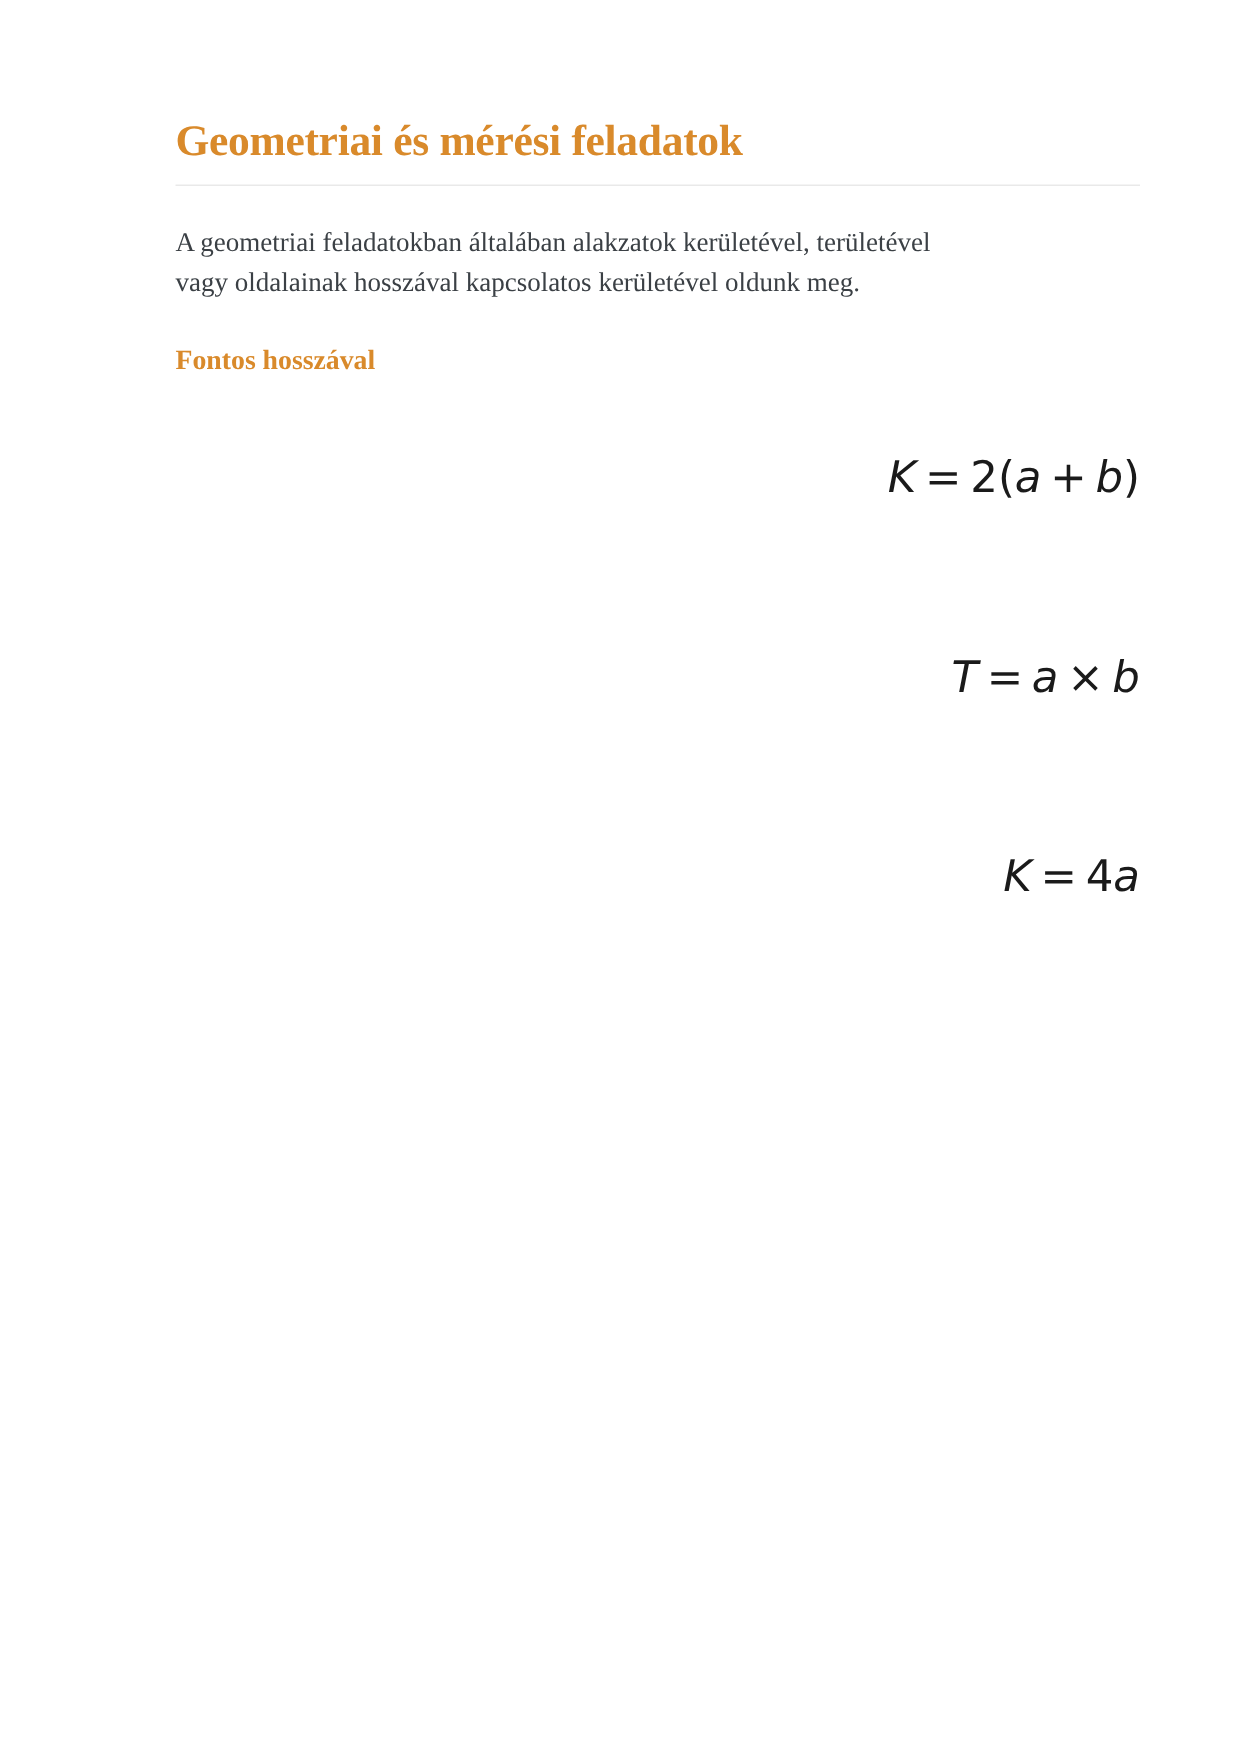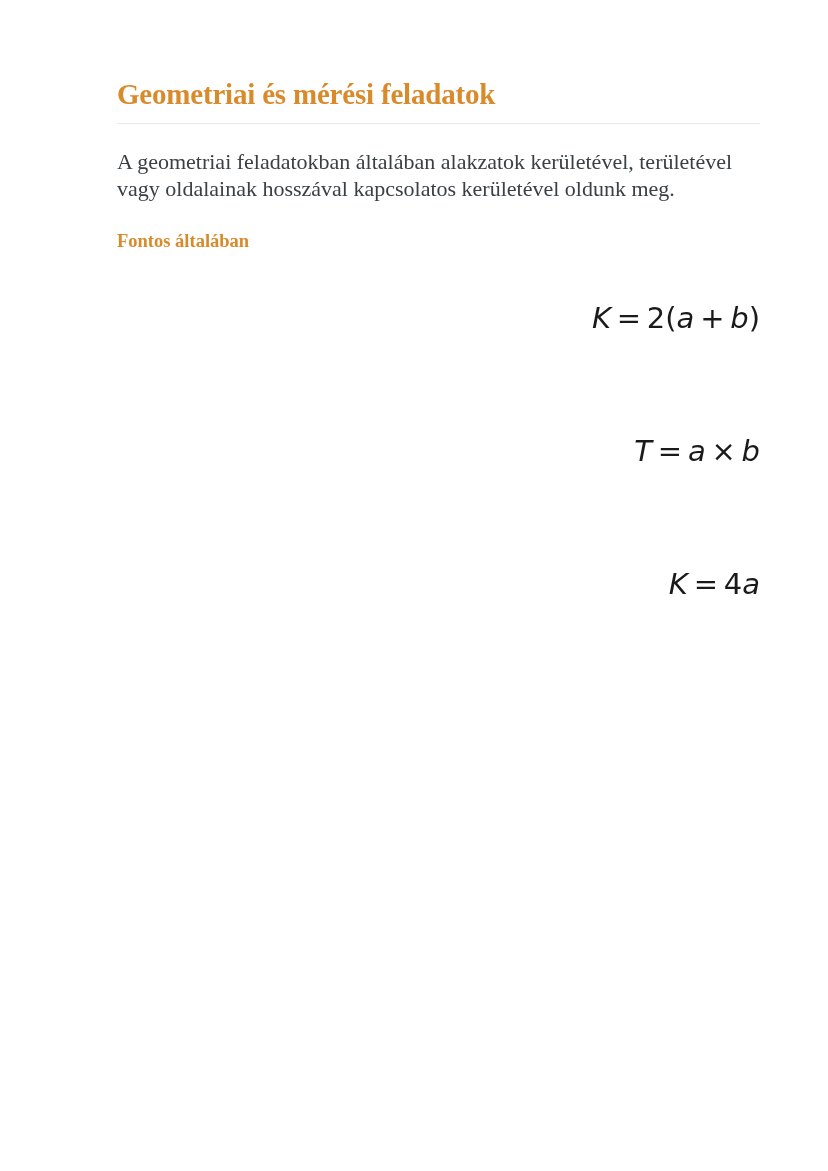--- a/index.html
+++ b/index.html
@@ -32,21 +32,21 @@
     font-family: "Liberation Serif", serif;
   }
   .title-divider {
     border: none;
     border-top: 1px solid var(--divider);
     margin: 11px 0 0 0;
     height: 0;
   }
   .intro {
     margin: 24px 0 0 0;
-    font-size: 22px;
+    font-size: 18px;
     line-height: 27px;
     color: var(--body-text);
   }
   .intro .line { display: block; }
   .section-heading {
     margin: 28px 0 0 0;
     font-size: 18.5px;
     line-height: 23px;
     font-weight: 700;
     color: var(--heading-accent);
@@ -80,21 +80,21 @@
 
     <h1 class="page-title">Geometriai és mérési feladatok</h1>
 
     <hr class="title-divider">
 
     <p class="intro">
       <span class="line">A geometriai feladatokban általában alakzatok kerületével, területével</span>
       <span class="line">vagy oldalainak hosszával kapcsolatos kerületével oldunk meg.</span>
     </p>
 
-    <h2 class="section-heading">Fontos általában</h2>
+    <h2 class="section-heading">Fontos hosszával</h2>
 
     <div class="formulas">
       <div class="formula"><span class="seg-var">K</span><span class="seg-norm"> = 2(</span><span class="seg-var">a</span><span class="seg-norm"> + </span><span class="seg-var">b</span><span class="seg-norm">)</span></div>
       <div class="formula"><span class="seg-var">T</span><span class="seg-norm"> = </span><span class="seg-var">a</span><span class="seg-norm"> × </span><span class="seg-var">b</span></div>
       <div class="formula"><span class="seg-var">K</span><span class="seg-norm"> = 4</span><span class="seg-var">a</span></div>
     </div>
 
   </div>
 </div>
 

